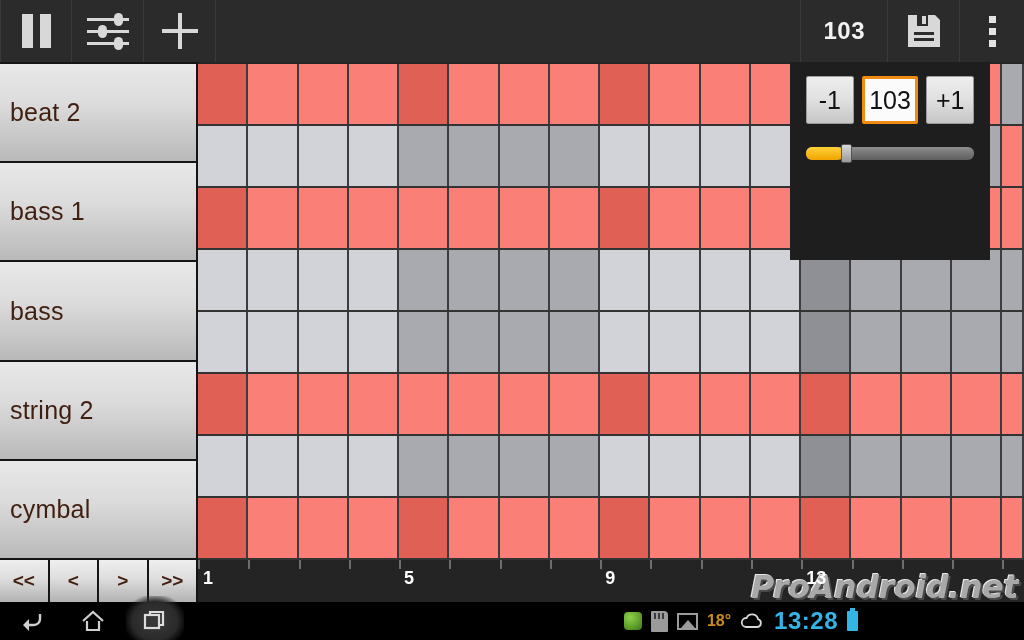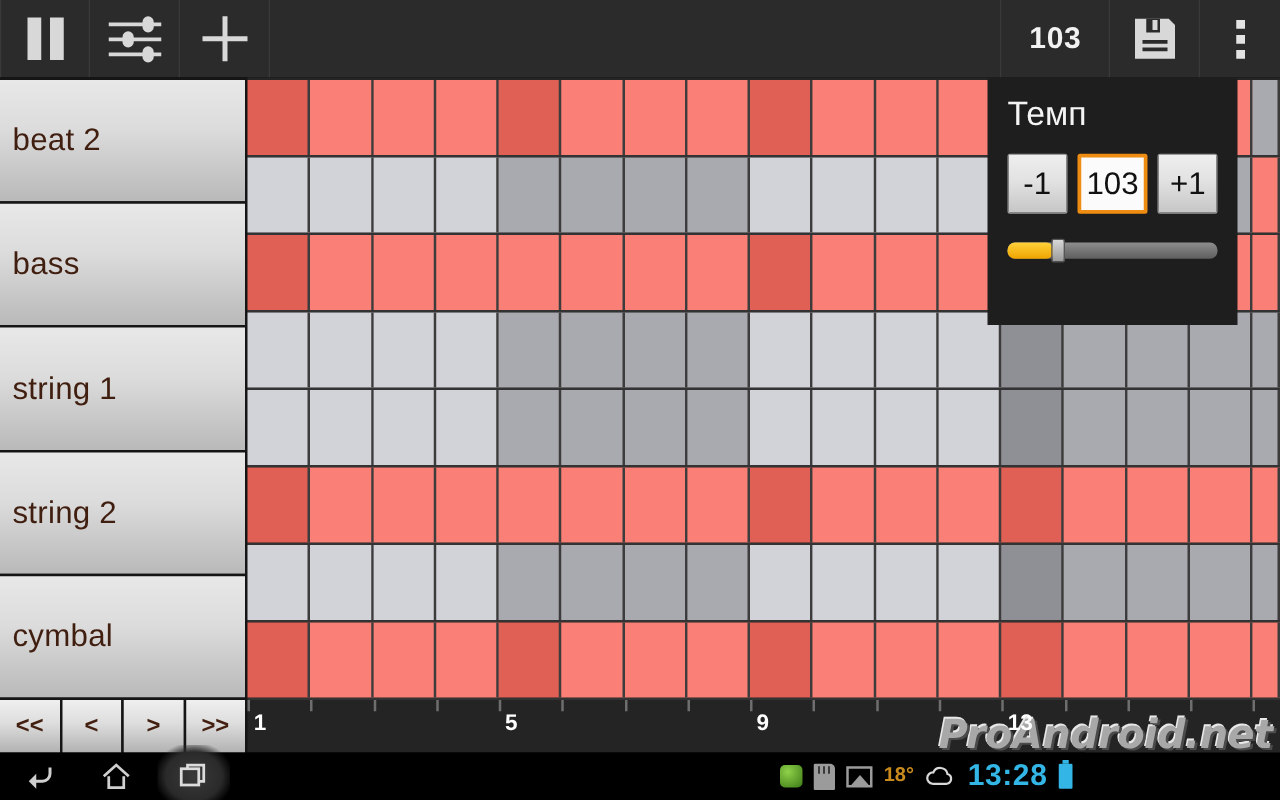--- a/index.html
+++ b/index.html
@@ -204,24 +204,24 @@
         </span>
     </div>
   </div>
 
   <div class="main">
     <div class="tracks">
         <div class="track">
           <span>beat 2</span>
         </div>
         <div class="track">
+          <span>bass 1</span>
+        </div>
+        <div class="track">
           <span>bass</span>
-        </div>
-        <div class="track">
-          <span>string 1</span>
         </div>
         <div class="track">
           <span>string 2</span>
         </div>
         <div class="track">
           <span>cymbal</span>
         </div>
       </div>
     <div class="grid">
         <div class="grow">
@@ -406,21 +406,20 @@
         <div class="tick" style="left: 754.108px;"></div>
         <div class="tick" style="left: 804.382px;"></div>
         <div class="rnum" style="left: 5px;">1</div>
         <div class="rnum" style="left: 206.096px;">5</div>
         <div class="rnum" style="left: 407.191px;">9</div>
         <div class="rnum" style="left: 608.287px;">13</div>
       </div>
   </div>
 
   <div class="popup">
-    <div class="popup-title">Темп</div>
     <div class="spin">
       <div class="sp-btn">-1</div>
       <div class="sp-val">103</div>
       <div class="sp-btn">+1</div>
     </div>
     <div class="slider">
       <div class="sl-track"></div>
       <div class="sl-fill" style="width: 36.96px;"></div>
       <div class="sl-thumb" style="left: 34.96px;"></div>
     </div>

